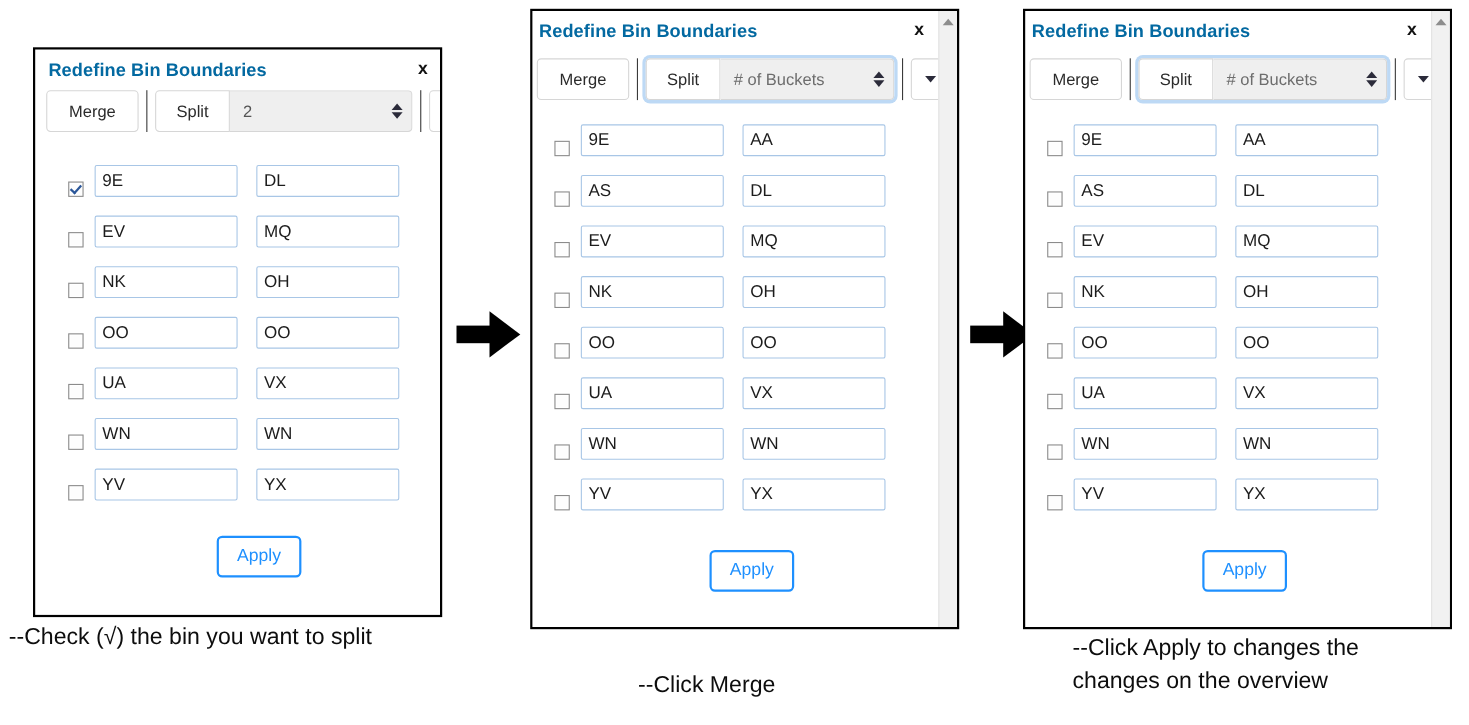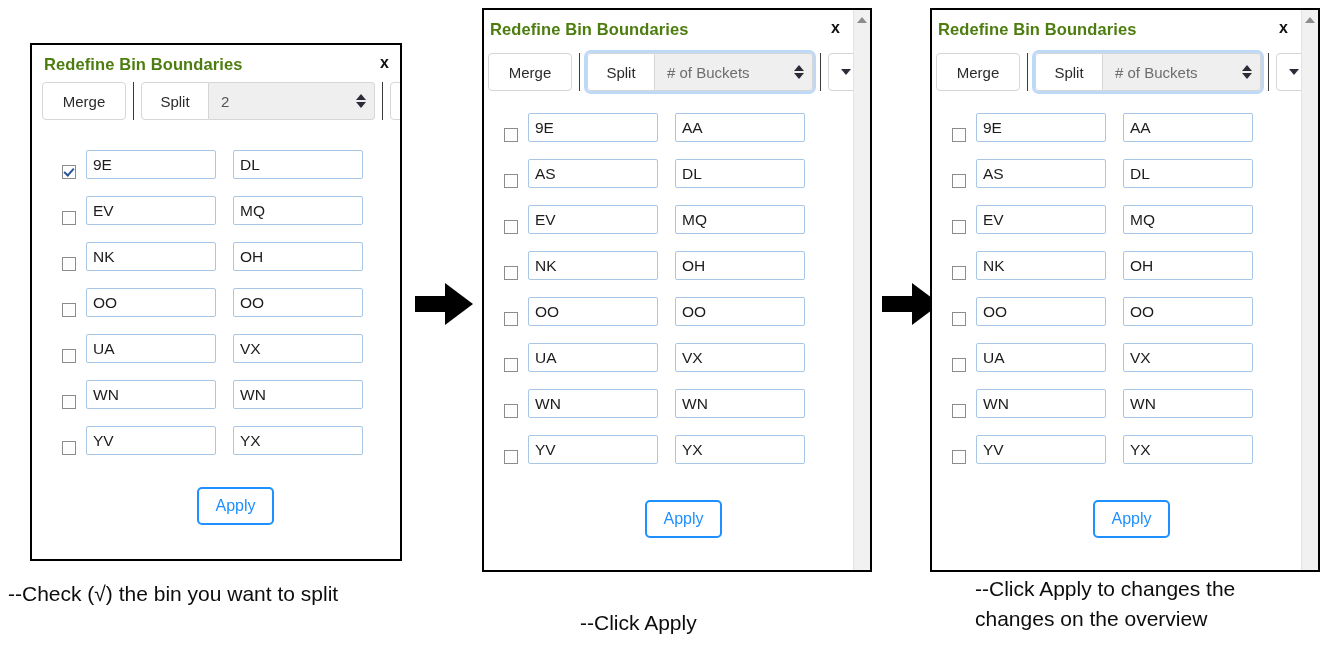--- a/index.html
+++ b/index.html
@@ -27,21 +27,21 @@
   }
   .panel-inner {
     position: relative;
     height: 100%;
     box-sizing: border-box;
   }
 
   .panel-title {
     font-weight: bold;
     font-size: 16.5px;
-    color: #4d7c0f;
+    color: #0369a1;
     letter-spacing: 0.1px;
     white-space: nowrap;
   }
   .panel-close {
     position: absolute;
     font-weight: bold;
     font-size: 16px;
     color: #111111;
     cursor: pointer;
     user-select: none;
@@ -513,16 +513,16 @@
 
     <div class="apply" style="left:161px; top:490px; width:77px; height:38px;">Apply</div>
 
     <div class="scrollbar">
       <span class="arrow-up"></span>
       <span class="thumb"></span>
     </div>
   </div>
 </div>
 
-<div class="caption" style="left:8px; top:579px; width:440px;">--Check (√) the bin you want to split</div>
-<div class="caption" style="left:580px; top:608px; width:300px;">--Click Apply</div>
+<div class="caption" style="left:8px; top:564px; width:440px;">--Check (√) the bin you want to split</div>
+<div class="caption" style="left:580px; top:608px; width:300px;">--Click Merge</div>
 <div class="caption" style="left:975px; top:574px; width:340px;">--Click Apply to changes the
 changes on the overview</div>
 
 </body></html>

